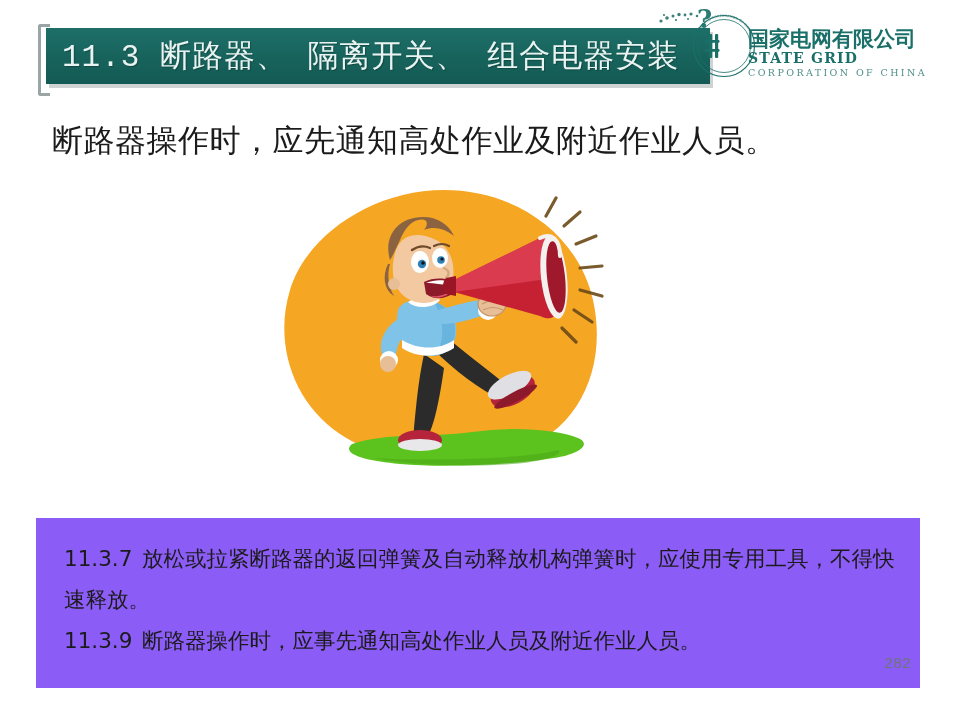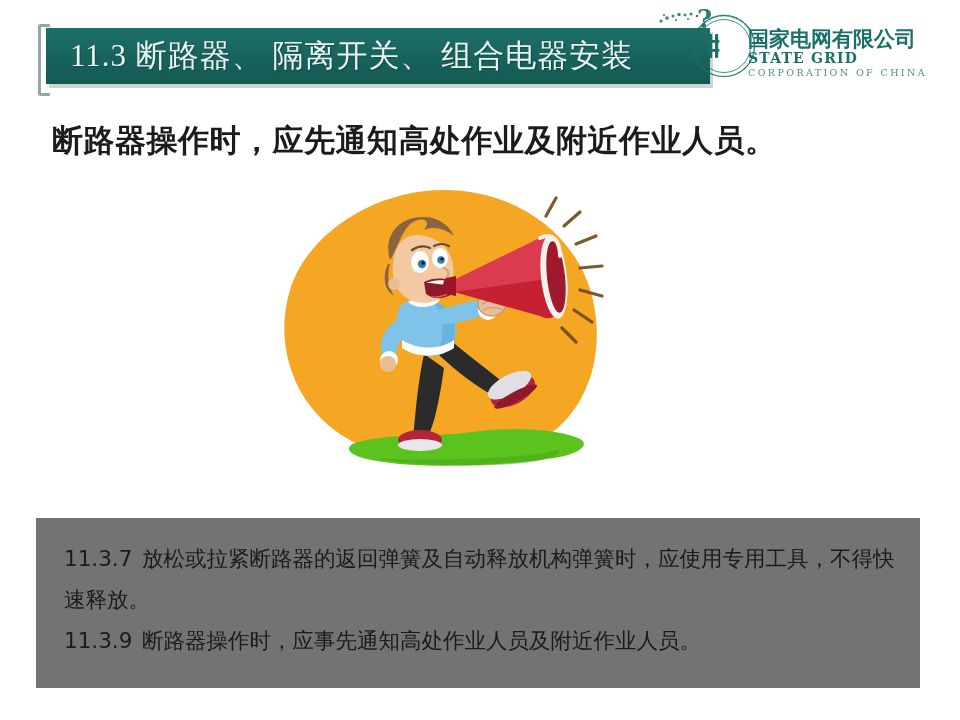--- a/index.html
+++ b/index.html
@@ -29,27 +29,27 @@
   }
   .banner {
     position: absolute;
     left: 46px; top: 28px;
     width: 664px; height: 56px;
     background: linear-gradient(180deg,#1d6f68 0%, #17635c 55%, #145a54 100%);
     box-shadow: 3px 4px 0 rgba(120,128,128,0.35);
   }
   .banner-title {
     position: absolute;
-    left: 24px; top: 50%;
+    left: 16px; top: 50%;
     transform: translateY(-50%);
     color: #e9f4f2;
     font-size: 31px;
     letter-spacing: 1px;
     white-space: nowrap;
-    font-family: Liberation Serif, serif;
+    font-family: Liberation Mono, monospace;
     text-shadow: 1px 1px 1px rgba(0,0,0,0.25);
   }
   .bracket-left {
     position: absolute;
     left: 38px; top: 24px;
     width: 9px; height: 66px;
     border-left: 3px solid #9aa6a6;
     border-top: 3px solid #9aa6a6;
     border-bottom: 3px solid #9aa6a6;
     border-radius: 3px 0 0 3px;
@@ -114,39 +114,39 @@
     font-family: "DejaVu Serif", "Liberation Serif", serif;
   }
 
   
   .main-heading {
     position: absolute;
     left: 52px; top: 120px;
     width: 860px;
     color: #1b1b1b;
     font-size: 31px;
-    font-weight: bold;
+    font-weight: normal;
     letter-spacing: 0.5px;
     white-space: nowrap;
     font-family: "DejaVu Sans", "Liberation Sans", sans-serif;
   }
 
   
   .illustration {
     position: absolute;
     left: 248px; top: 182px;
     width: 390px; height: 320px;
   }
 
   
   .notes-box {
     position: absolute;
     left: 36px; top: 518px;
     width: 884px; height: 170px;
-    background: #737373;
+    background: #8b5cf6;
     overflow: hidden;
   }
   .notes-inner {
     position: absolute;
     left: 28px; top: 20px;
     width: 840px;
   }
   .note-line {
     color: #1b1b1b;
     font-size: 21.5px;

